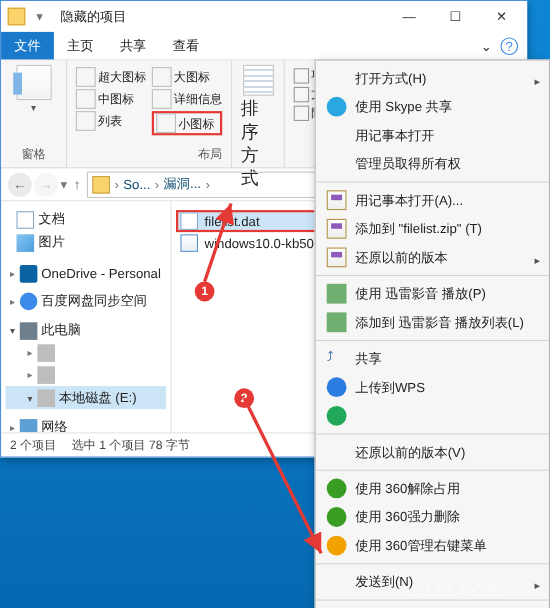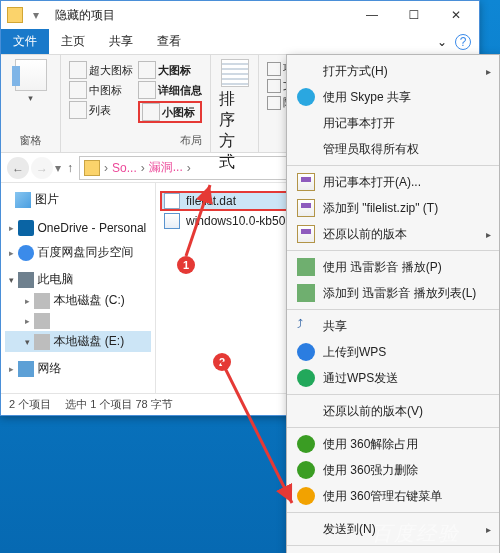--- a/index.html
+++ b/index.html
@@ -23,42 +23,42 @@
   .navpane-big .navicon{ width:32px;height:32px;background:linear-gradient(#fff,#f3f3f3);border:1px solid #c7c7c7;position:relative;}
   .navpane-big .navicon::before{content:"";position:absolute;left:-4px;top:6px;width:8px;height:20px;background:#7fb5e7;}
   .smallrow{ display:flex; gap:2px; font-size:11px; align-items:center;}
   .chkicon{width:14px;height:14px;border:1px solid #999;display:inline-block;}
   .tile32{width:18px;height:18px;border:1px solid #bdbdbd;display:inline-block;}
   .redbox{border:2px solid #e53935 !important; padding:0 2px;}
   .layoutcol{display:flex;flex-direction:column;gap:2px;padding-top:2px;}
   .addrrow{ height:30px; display:flex; align-items:center; gap:2px; padding:2px 6px; border-bottom:1px solid #e4e4e4;}
   .navarrow{ width:22px;height:22px;border-radius:50%;background:#eaeaea;display:flex;align-items:center;justify-content:center;font-size:12px;color:#666;}
   .addrbox{ flex:1; height:24px; border:1px solid #c7c7c7; display:flex; align-items:center; padding:0 4px; font-size:12px; gap:4px;}
-  .addr-seg{color:#ec4899;}
+  .addr-seg{color:#0c4a6e;}
   .caret{color:#777;}
   .mainwrap{ display:flex; height:calc(100% - 28px - 26px - 98px - 30px - 22px);}
   .tree{ width:155px; border-right:1px solid #e4e4e4; padding:6px 4px; overflow:hidden;}
   .tree .node{ display:flex; align-items:center; gap:4px; padding:2px 2px 2px 10px; font-size:12px; white-space:nowrap;}
   .tree .node.sel{ background:#cce5f6;}
   .ticon{width:16px;height:16px;display:inline-block;flex:none;}
   .i-doc{background:#fff;border:1px solid #8aa9c9;}
   .i-pic{background:linear-gradient(135deg,#87c5f0,#4b9fe0);}
   .i-od{background:#0a64a4;border-radius:2px;}
   .i-baidu{background:#3b8bea;border-radius:50%;}
   .i-pc{background:#6e808e;}
   .i-drive{background:#bdbdbd;}
   .i-net{background:#5da0d6;}
   .i-folder{background:#fbd36b;border:1px solid #caa443;}
   .filesarea{ flex:1; padding:8px 4px;}
   .filerow{display:flex;align-items:center;gap:6px;padding:2px 4px;font-size:12px;}
   .filerow.selected{ background:#cce5f6; border:1px solid #5aa9e6; }
   .filerow.hl{ border:2px solid #e53935; padding:0 2px;}
   .statusbar{position:absolute;left:0;bottom:0;right:0;height:22px;border-top:1px solid #e4e4e4;display:flex;align-items:center;padding:0 8px;font-size:11px;color:#444;gap:14px;}
   .ctxmenu{ position:absolute; top:54px; right:0; width:214px; background:#f6f6f6; border:1px solid #b7b7b7; box-shadow:2px 4px 10px rgba(0,0,0,.35); padding:3px 0;}
-  .ctxmenu .mi{ display:flex; align-items:center; gap:8px; padding:4px 10px 4px 10px; font-size:12px; position:relative;}
+  .ctxmenu .mi{ display:flex; align-items:flex-end; gap:8px; padding:4px 10px 4px 10px; font-size:12px; position:relative;}
   .ctxmenu .mi .micon{width:18px;height:18px;flex:none;display:inline-block;}
   .ctxmenu .mi .arrow{position:absolute;right:8px;color:#555;font-size:10px;}
   .ctxmenu hr{ border:none;border-top:1px solid #d4d4d4;margin:3px 0;}
   .ic-skype{background:#2aa7e0;border-radius:50%;}
   .ic-rar{background:linear-gradient(#fff,#eee);border:1px solid #b29447;position:relative;}
   .ic-rar::after{content:"";position:absolute;top:3px;left:3px;right:3px;height:5px;background:#8e5bbd;}
   .ic-xl{background:#6faf6f;}
   .ic-wps{background:#2b7de1;border-radius:50%;}
   .ic-wx{background:#22a85b;border-radius:50%;}
   .ic-360{background:#3a9d23;border-radius:50%;}
@@ -113,21 +113,21 @@
           </div>
         <div class="smallrow">
             <span class="tile32"></span>
             <span>中图标</span>
           </div>
         <div class="smallrow">
             <span class="tile32"></span>
             <span>列表</span>
           </div>
       </div>
-      <div class="layoutcol" style="position:absolute;margin-left:76px;font-weight:bold;">
+      <div class="layoutcol" style="position:absolute;margin-left:76px;">
         <div class="smallrow">
             <span class="tile32"></span>
             <span>大图标</span>
           </div>
         <div class="smallrow">
             <span class="tile32"></span>
             <span>详细信息</span>
           </div>
         <div class="smallrow redbox">
             <span class="tile32"></span>
@@ -175,20 +175,24 @@
       <span class="addr-seg">漏洞...</span>
       <span class="caret">›</span>
       <span style="margin-left:auto;color:#555">⌄</span>
       <span style="color:#555">⟳</span>
     </div>
   </div>
 
   <div class="mainwrap">
     <div class="tree">
       <div class="node">
+          <span class="ticon i-doc"></span>
+          <span>文档</span>
+        </div>
+      <div class="node">
           <span class="ticon i-pic"></span>
           <span>图片</span>
         </div>
       <div style="height:8px"></div>
       <div class="node" style="padding-left:4px">
           <span style="color:#777;font-size:9px">▸</span>
           <span class="ticon i-od"></span>
           <span>OneDrive - Personal</span>
         </div>
       <div style="height:4px"></div>
@@ -199,21 +203,20 @@
         </div>
       <div style="height:6px"></div>
       <div class="node" style="padding-left:4px">
           <span style="color:#555;font-size:9px">▾</span>
           <span class="ticon i-pc"></span>
           <span>此电脑</span>
         </div>
       <div class="node" style="padding-left:20px">
           <span style="color:#777;font-size:9px">▸</span>
           <span class="ticon i-drive"></span>
-          <span>本地磁盘 (C:)</span>
         </div>
       <div class="node" style="padding-left:20px">
           <span style="color:#777;font-size:9px">▸</span>
           <span class="ticon i-drive"></span>
         </div>
       <div class="node sel" style="padding-left:20px">
           <span style="color:#555;font-size:9px">▾</span>
           <span class="ticon i-drive"></span>
           <span>本地磁盘 (E:)</span>
         </div>
@@ -288,21 +291,20 @@
   <div class="mi">
       <span class="micon" style="color:#3063a5">⤴</span>
       <span>共享</span>
     </div>
   <div class="mi">
       <span class="micon ic-wps"></span>
       <span>上传到WPS</span>
     </div>
   <div class="mi">
       <span class="micon ic-wx"></span>
-      <span>通过WPS发送</span>
     </div>
   <hr>
   <div class="mi">
       <span class="micon"></span>
       <span>还原以前的版本(V)</span>
     </div>
   <hr>
   <div class="mi">
       <span class="micon ic-360"></span>
       <span>使用 360解除占用</span>

